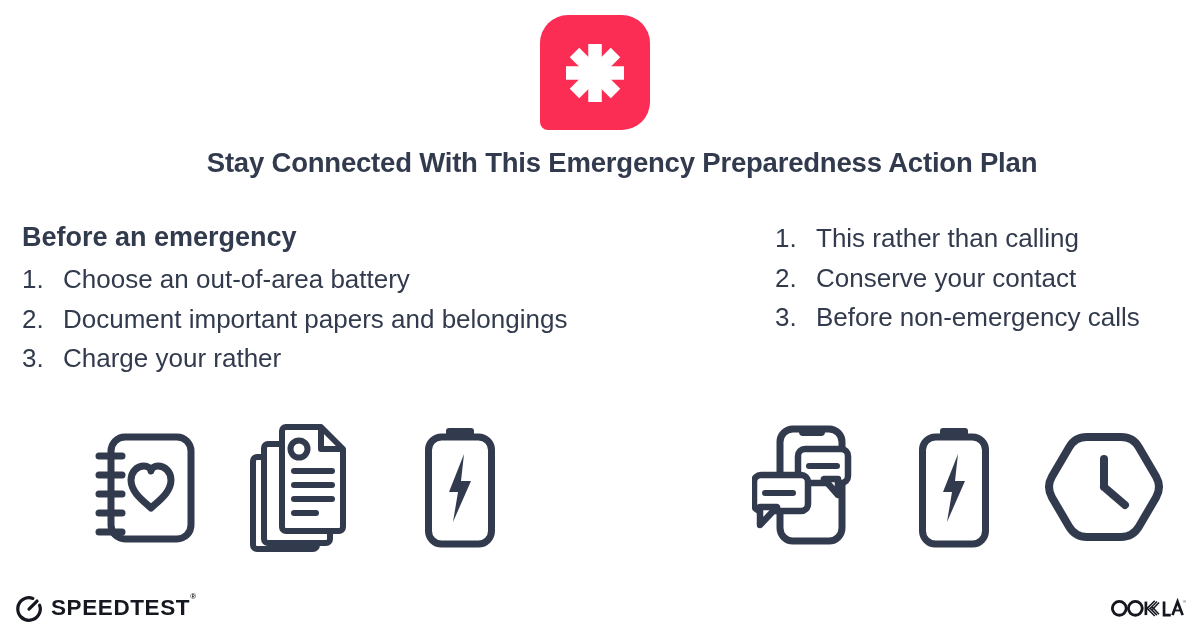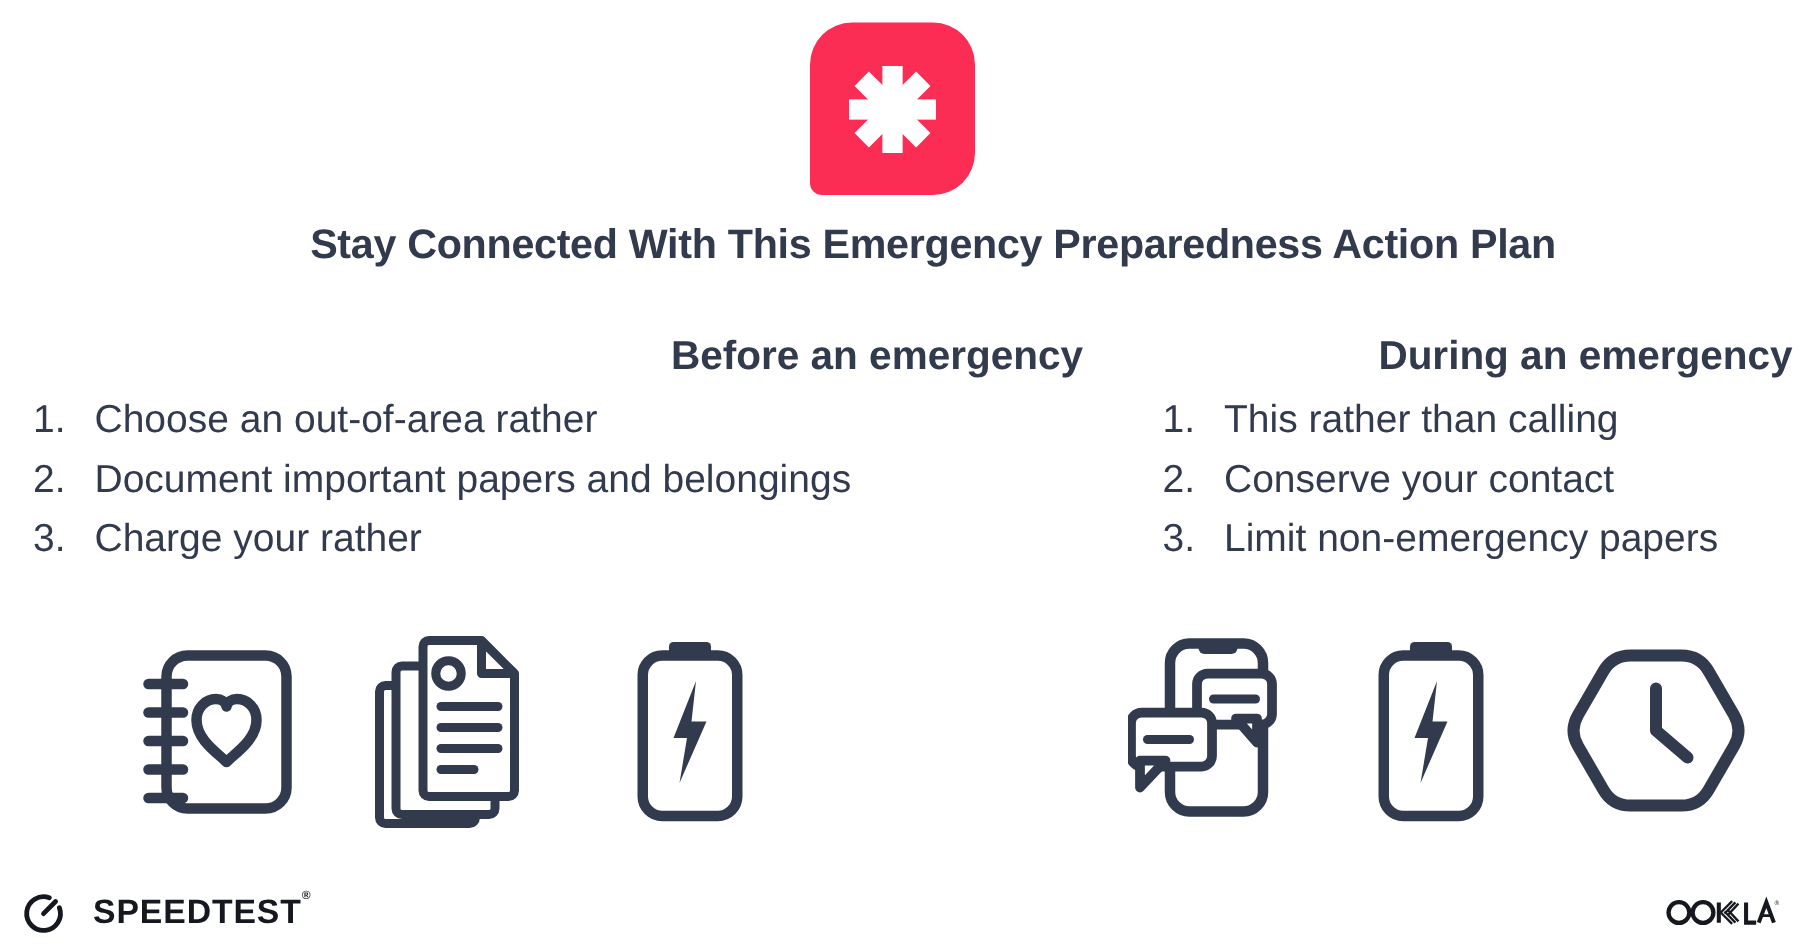--- a/index.html
+++ b/index.html
@@ -23,35 +23,35 @@
   }
   .title{
     position:absolute;left:0;right:0;top:147px;margin:0;
     text-align:center;font-size:27.5px;font-weight:700;letter-spacing:-0.2px;
     color:var(--navy);
     padding-left:44px;
   }
   .col{position:absolute;top:219px;}
   .col-left{left:22px;width:700px;}
   .col-right{left:775px;width:420px;}
-  .col h2{margin:0 0 5px 0;font-size:27px;font-weight:700;line-height:36px;color:var(--navy);text-align:right;}
+  .col h2{margin:0 0 5px 0;font-size:27px;font-weight:700;line-height:36px;color:var(--navy);}
   .list{display:flex;flex-direction:column;}
   .item{display:flex;align-items:center;height:39.5px;font-size:26px;line-height:39.5px;}
   .item .num{width:41px;flex:0 0 41px;}
   .icon{position:absolute;color:var(--navy);}
   .icon svg{display:block;width:100%;height:100%;}
   .ic-notebook{left:95px;top:432px;width:102px;height:112px;}
   .ic-documents{left:248px;top:423px;width:108px;height:132px;}
   .ic-battery-left{left:424px;top:428px;width:72px;height:120px;}
   .ic-phone{left:752px;top:425px;width:100px;height:122px;}
   .ic-battery-right{left:918px;top:428px;width:72px;height:120px;}
   .ic-hexclock{left:1042px;top:430px;width:124px;height:114px;}
   .speedtest{
     position:absolute;left:14px;top:592px;height:32px;
-    display:flex;align-items:center;gap:18px;color:var(--logo-black);
+    display:flex;align-items:center;gap:7px;color:var(--logo-black);
   }
   .speedtest .wordmark{
     font-size:22.5px;font-weight:700;letter-spacing:0.6px;line-height:32px;
   }
   .speedtest sup{font-size:8px;vertical-align:top;line-height:10px;}
   .ookla{position:absolute;left:1110px;top:596px;width:76px;height:23px;color:var(--logo-black);}
   .ookla svg{display:block;width:100%;height:100%;}
 </style>
 </head>
 <body>
@@ -69,47 +69,46 @@
     </svg>
   </div>
 
   <h1 class="title">Stay Connected With This Emergency Preparedness Action Plan</h1>
 
   <section class="col col-left">
     <h2>Before an emergency</h2>
     <div class="list">
       <div class="item">
         <span class="num">1.</span>
-        <span class="txt">Choose an out-of-area rather</span>
+        <span class="txt">Choose an out-of-area battery</span>
       </div>
       <div class="item">
         <span class="num">2.</span>
         <span class="txt">Document important papers and belongings</span>
       </div>
       <div class="item">
         <span class="num">3.</span>
         <span class="txt">Charge your rather</span>
       </div>
     </div>
   </section>
 
   <section class="col col-right">
-    <h2>During an emergency</h2>
     <div class="list">
       <div class="item">
         <span class="num">1.</span>
         <span class="txt">This rather than calling</span>
       </div>
       <div class="item">
         <span class="num">2.</span>
         <span class="txt">Conserve your contact</span>
       </div>
       <div class="item">
         <span class="num">3.</span>
-        <span class="txt">Limit non-emergency papers</span>
+        <span class="txt">Before non-emergency calls</span>
       </div>
     </div>
   </section>
 
   <div class="icon ic-notebook">
     <svg viewBox="0 0 102 112" fill="none" stroke="currentColor" aria-hidden="true">
       <rect x="16" y="5" width="80" height="102" rx="14" stroke-width="7"></rect>
       <g stroke-width="7" stroke-linecap="round">
         <line x1="4" y1="24" x2="27" y2="24"></line>
         <line x1="4" y1="43" x2="27" y2="43"></line>

